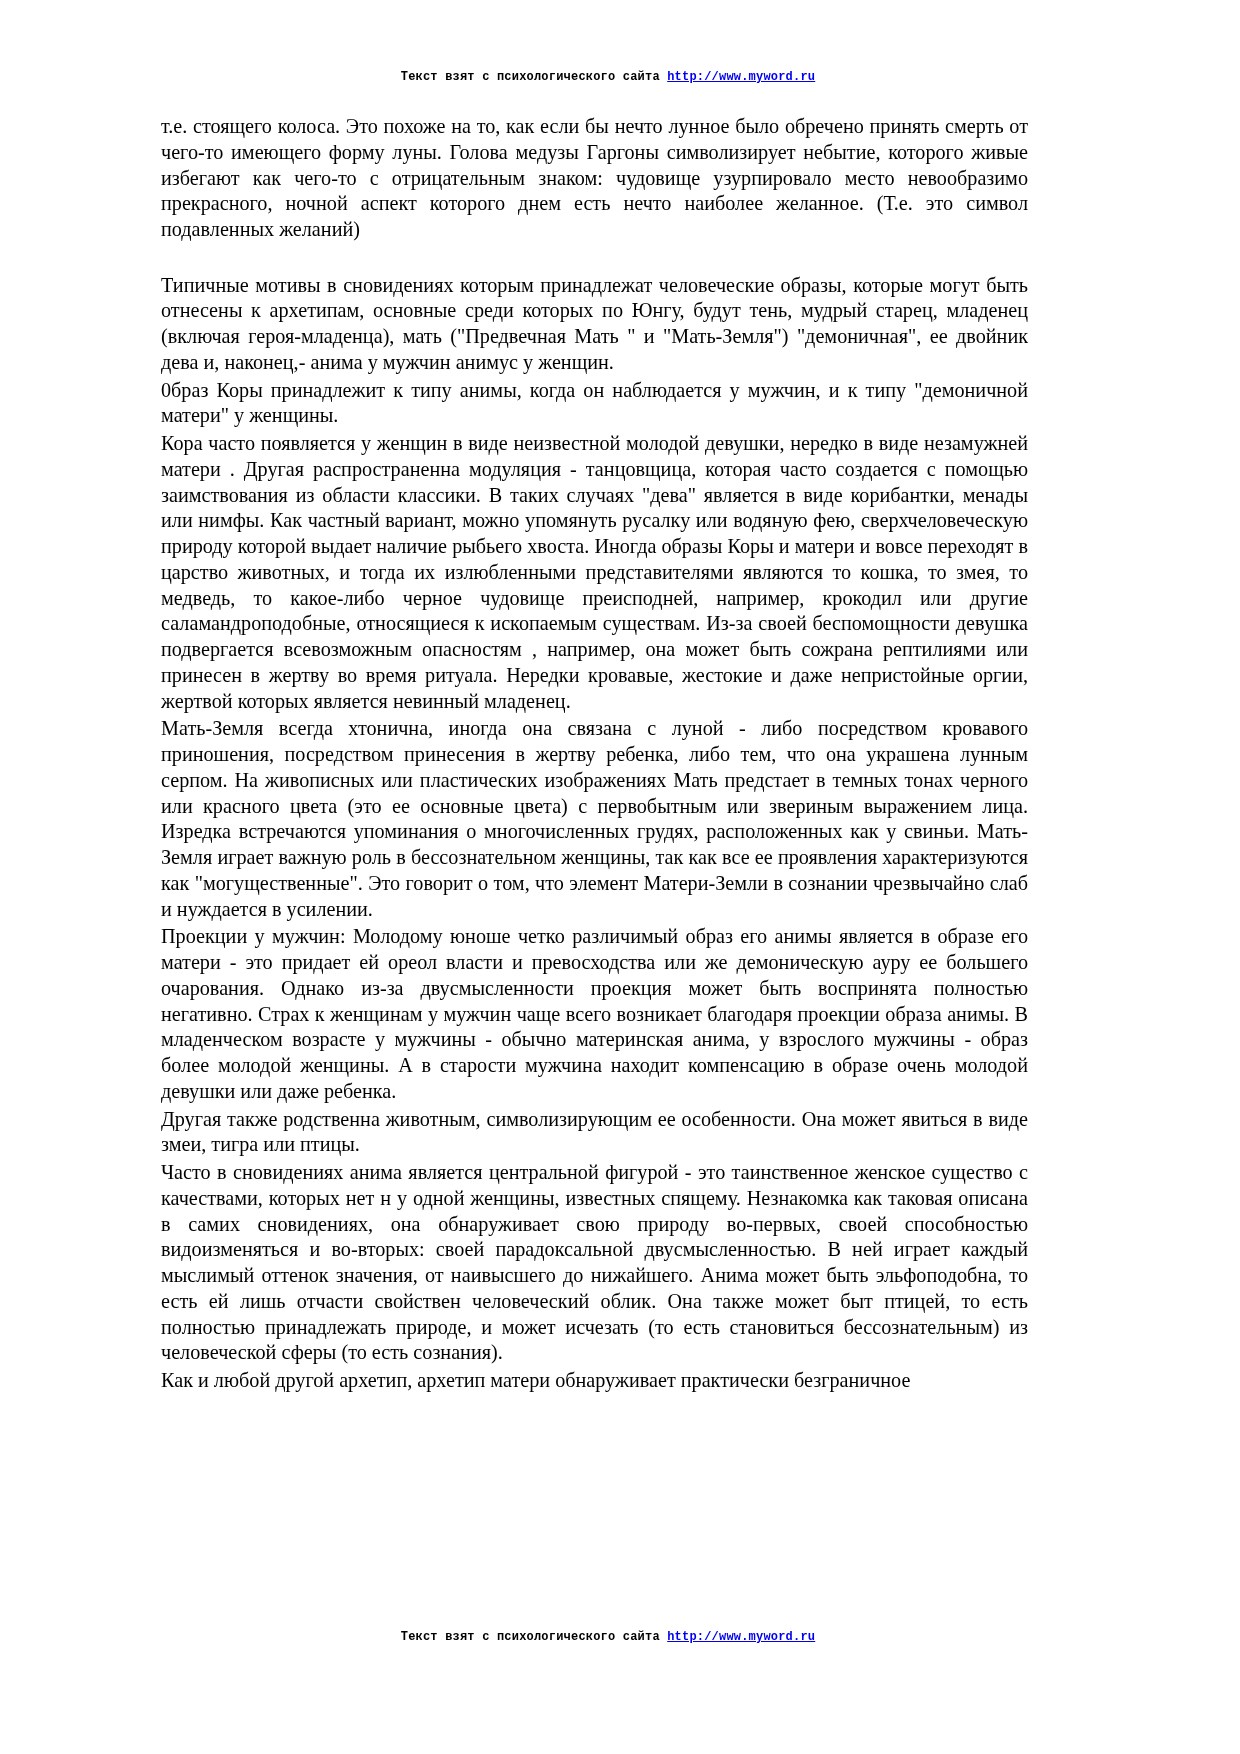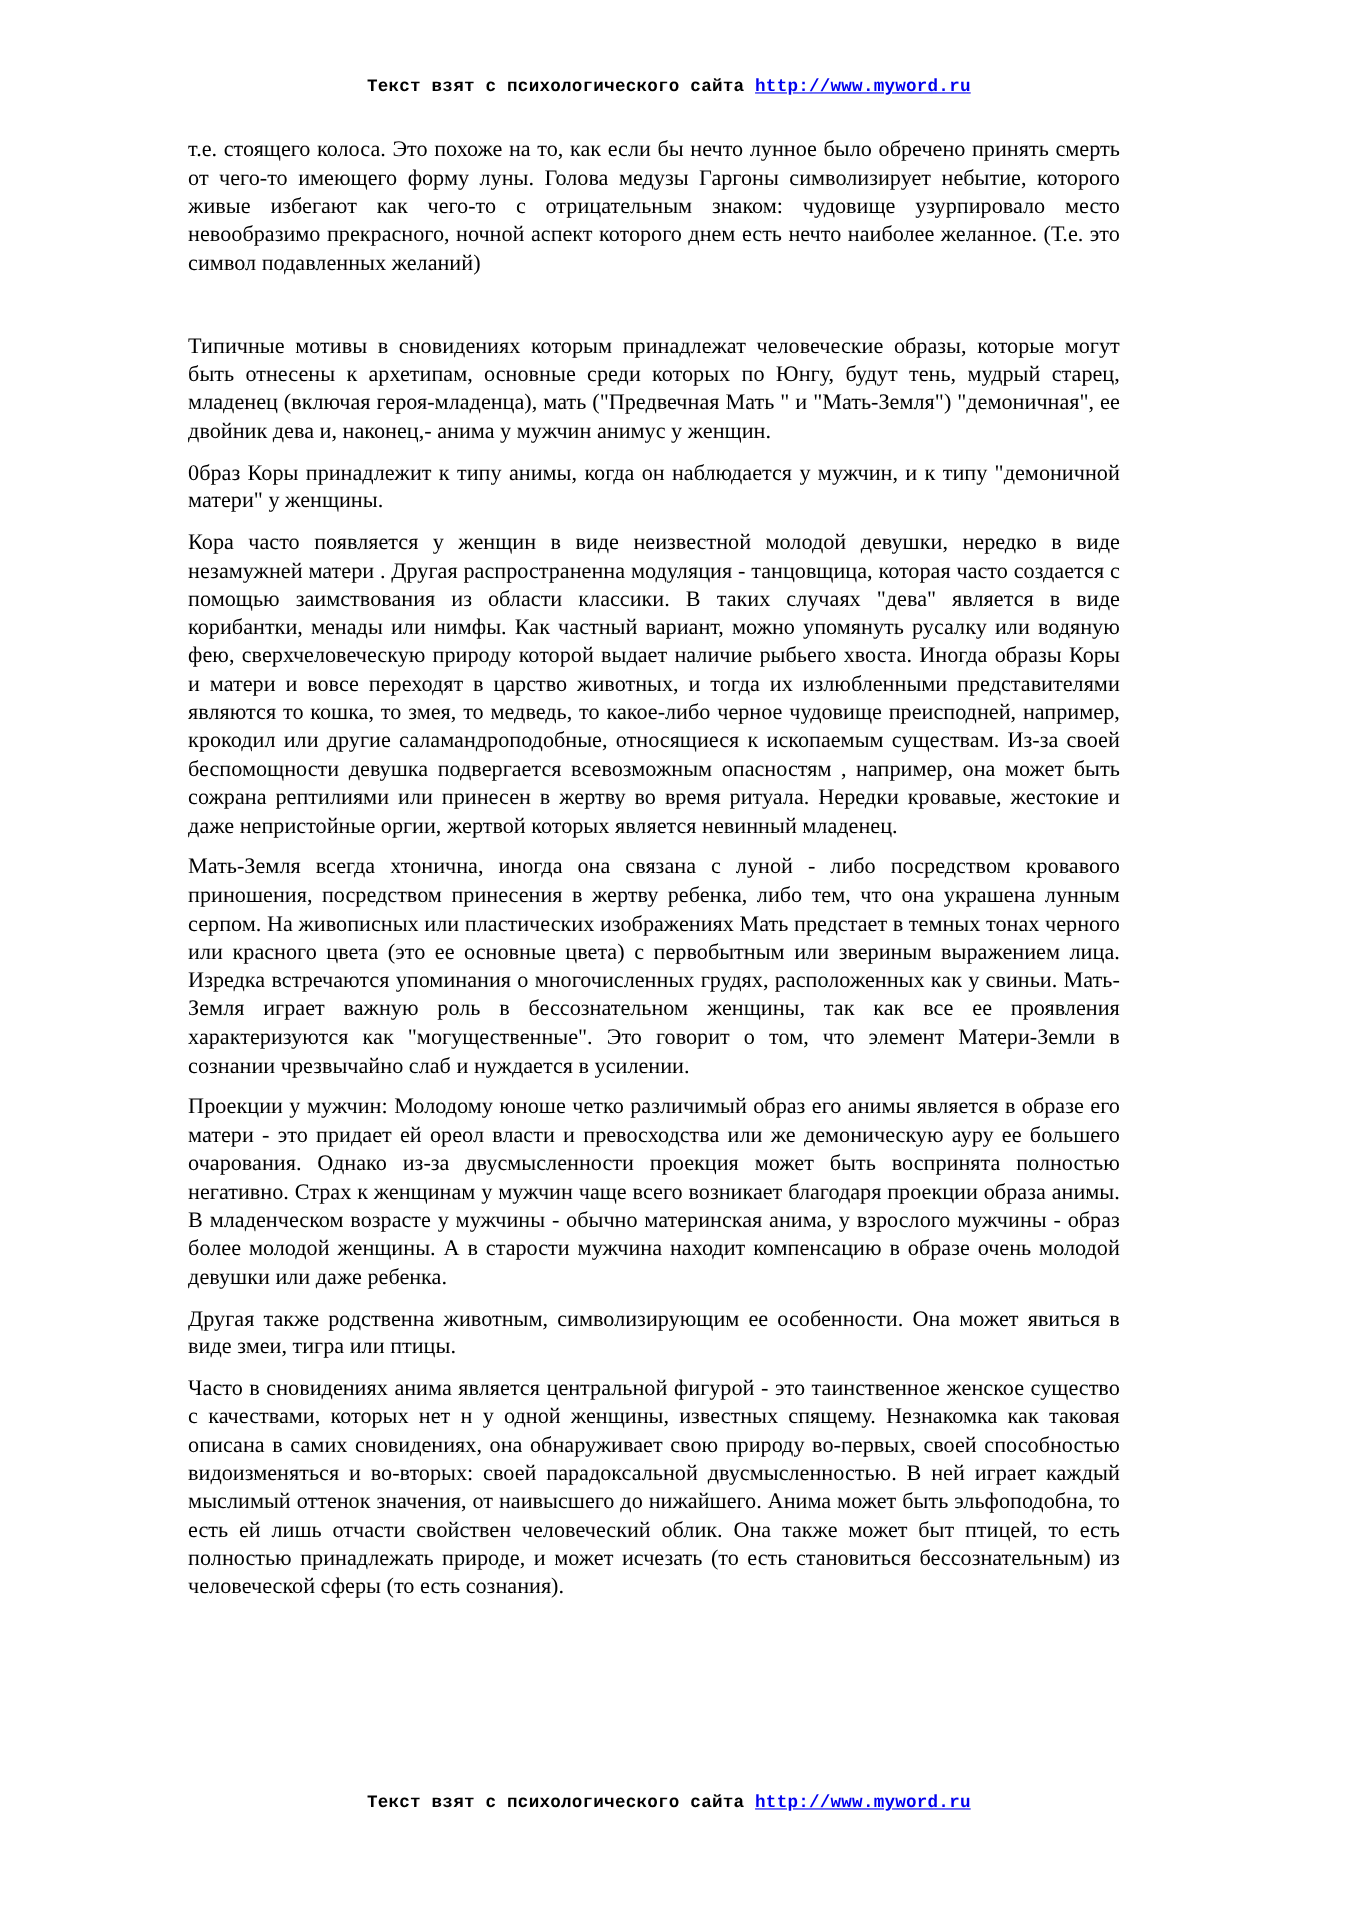--- a/index.html
+++ b/index.html
@@ -1,30 +1,30 @@
 <!DOCTYPE html>
 <html><head>
 <meta charset="utf-8">
 <style>
   html, body { margin:0; padding:0; background:#ffffff; }
   body { width:1240px; height:1754px; position:relative; overflow:hidden; }
   .hdr {
     position:absolute; left:0; width:1216px; text-align:center;
     font-family:"Liberation Mono", "DejaVu Sans Mono", monospace;
-    font-weight:bold; font-size:16px; color:#000; letter-spacing:0.2px;
+    font-weight:bold; font-size:12px; color:#000; letter-spacing:0.2px;
   }
   .hdr a { color:#0000ee; text-decoration:underline; font-weight:bold; }
   .top { top:70px; }
   .bottom { top:1630px; }
   .content {
     position:absolute; left:159px; top:112px; width:871px;
     font-family:"Liberation Serif", "DejaVu Serif", serif;
     font-size:20.2px; line-height:25.75px; color:#000;
   }
-  .content p { margin:12px; text-align:justify; }
+  .content p { margin:2px; text-align:justify; }
   .content p.last-left { text-align:left; }
   .gap { height:25.75px; }
 </style>
 </head>
 <body>
 
 <div class="hdr top">
   <span>Текст взят с психологического сайта</span>
   <a>http://www.myword.ru</a>
 </div>
@@ -32,18 +32,19 @@
 <div class="content">
   <p>т.е. стоящего колоса. Это похоже на то, как если бы нечто лунное было обречено принять смерть от чего-то имеющего форму луны.  Голова медузы Гаргоны символизирует небытие, которого живые избегают как чего-то с отрицательным знаком: чудовище узурпировало место невообразимо прекрасного, ночной аспект которого днем есть нечто наиболее желанное. (Т.е. это символ подавленных желаний)</p>
   <div class="gap"></div>
   <p> Типичные мотивы в сновидениях которым принадлежат человеческие образы, которые могут быть отнесены к архетипам, основные среди которых по Юнгу, будут тень, мудрый старец, младенец (включая героя-младенца), мать ("Предвечная Мать " и "Мать-Земля") "демоничная", ее двойник дева и, наконец,- анима у мужчин анимус у женщин.</p>
   <p> 0браз Коры принадлежит к типу анимы, когда он наблюдается у мужчин, и к типу "демоничной матери" у женщины.</p>
   <p> Кора часто появляется у женщин в виде неизвестной молодой девушки, нередко в виде незамужней матери . Другая распространенна модуляция - танцовщица, которая часто создается с помощью заимствования из области классики. В таких случаях "дева" является в виде корибантки, менады или нимфы. Как частный вариант, можно упомянуть русалку или водяную фею, сверхчеловеческую природу которой выдает наличие рыбьего хвоста. Иногда образы Коры и матери и вовсе переходят в царство животных, и тогда их излюбленными представителями являются то кошка, то змея, то медведь, то какое-либо черное чудовище преисподней, например, крокодил или другие саламандроподобные, относящиеся к ископаемым существам. Из-за своей беспомощности девушка подвергается всевозможным опасностям , например, она может быть сожрана рептилиями или принесен в жертву во время ритуала. Нередки кровавые, жестокие и даже непристойные оргии, жертвой которых является невинный младенец.</p>
   <p> Мать-Земля всегда хтонична, иногда она связана с луной - либо посредством кровавого приношения, посредством принесения в жертву ребенка, либо тем, что она украшена лунным серпом. На живописных или пластических изображениях Мать предстает в темных тонах черного  или красного цвета (это ее основные цвета) с первобытным  или звериным выражением лица. Изредка встречаются упоминания о многочисленных грудях, расположенных как у свиньи. Мать-Земля играет важную роль в бессознательном женщины, так как все ее проявления характеризуются как "могущественные". Это говорит о том, что элемент Матери-Земли в сознании чрезвычайно слаб и нуждается в усилении.</p>
   <p> Проекции у мужчин: Молодому юноше четко различимый образ его анимы является в образе его матери - это придает ей ореол власти и превосходства или же демоническую ауру ее большего очарования. Однако из-за двусмысленности проекция может быть воспринята полностью негативно. Страх к женщинам у мужчин чаще всего возникает благодаря проекции образа анимы. В младенческом возрасте у мужчины - обычно материнская анима, у взрослого мужчины - образ более молодой женщины. А в старости мужчина находит компенсацию в образе очень молодой девушки или даже ребенка.</p>
   <p> Другая также родственна животным, символизирующим ее особенности. Она может явиться в виде змеи, тигра или птицы.</p>
   <p> Часто в сновидениях анима является центральной фигурой - это таинственное женское существо с качествами, которых нет н у одной женщины, известных спящему. Незнакомка как таковая описана в самих сновидениях, она обнаруживает свою природу во-первых, своей способностью видоизменяться и во-вторых: своей парадоксальной двусмысленностью. В ней играет каждый мыслимый оттенок значения, от наивысшего до нижайшего. Анима может быть эльфоподобна, то есть ей лишь отчасти свойствен человеческий облик. Она также может быт птицей, то есть полностью принадлежать природе, и может исчезать (то есть становиться бессознательным) из человеческой сферы (то есть сознания).</p>
+  <p> Как и любой другой архетип, архетип матери обнаруживает практически безграничное</p>
 </div>
 
 <div class="hdr bottom">
   <span>Текст взят с психологического сайта</span>
   <a>http://www.myword.ru</a>
 </div>
 
 </body></html>

